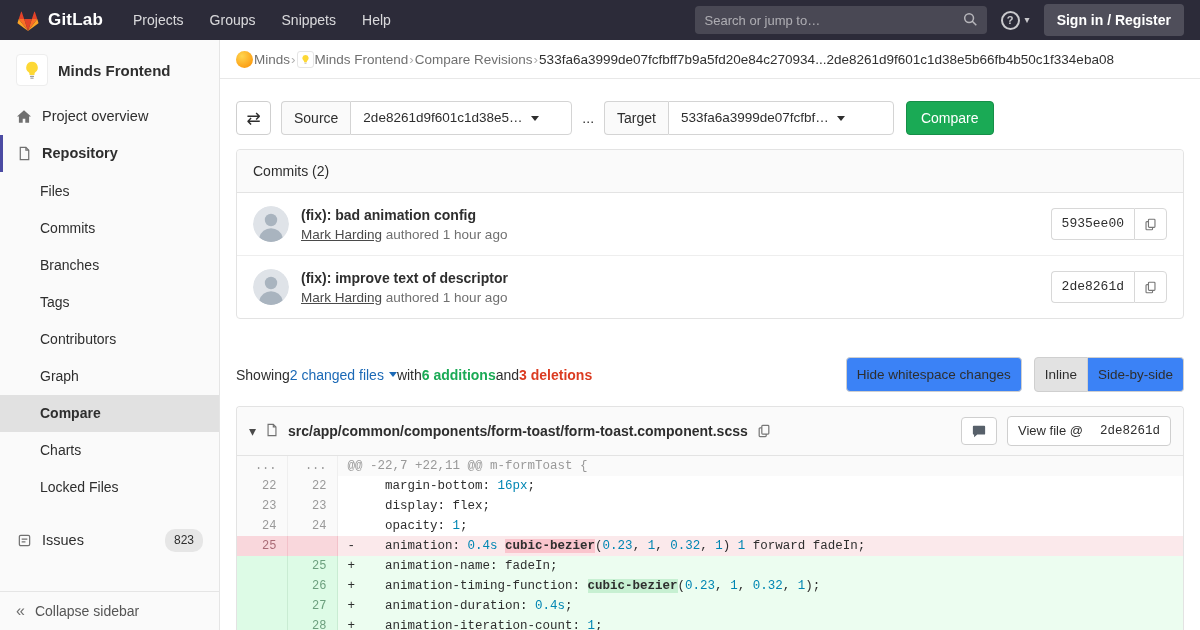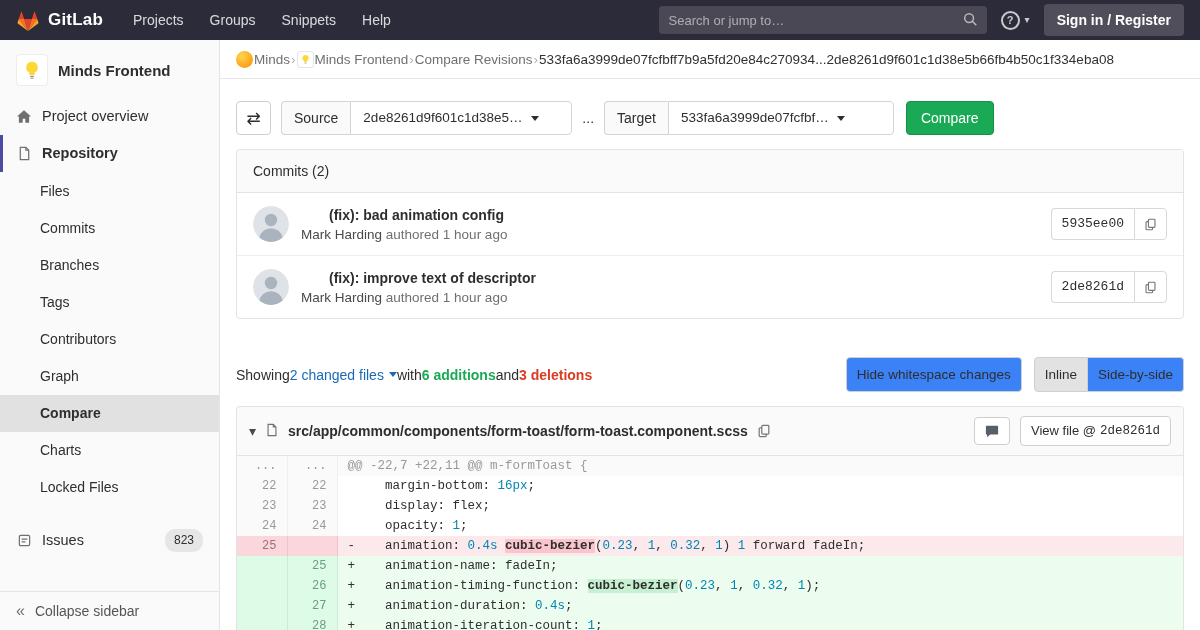--- a/index.html
+++ b/index.html
@@ -8,21 +8,21 @@
   a { text-decoration:none; color:inherit; cursor:pointer; }
   button { font-family:inherit; cursor:pointer; }
 
   
   .navbar { height:40px; background:var(--navbar-bg,#2c2b39); display:flex; align-items:center; padding:0 16px; }
   .brand { display:flex; align-items:center; gap:8px; margin-right:30px; }
   .brand-name { color:#fff; font-weight:bold; font-size:17px; letter-spacing:.2px; }
   .nav-links { display:flex; gap:26px; }
   .nav-links a { color:rgba(255,255,255,.82); font-size:14px; }
   .nav-right { margin-left:auto; display:flex; align-items:center; gap:14px; }
-  .search-box { position:relative; width:328px; }
+  .search-box { position:relative; width:292px; }
   .search-box input { width:100%; height:28px; border:none; border-radius:4px; background:rgba(255,255,255,.14); color:#fff; padding:0 32px 0 10px; font-size:13px; font-family:inherit; outline:none; }
   .search-box input::placeholder { color:rgba(255,255,255,.55); }
   .search-icon { position:absolute; right:9px; top:6px; pointer-events:none; }
   .help-menu { display:flex; align-items:center; gap:5px; color:rgba(255,255,255,.75); cursor:pointer; }
   .help-circle { width:19px; height:19px; border:2px solid rgba(255,255,255,.75); border-radius:50%; display:grid; place-items:center; font-size:11px; font-weight:bold; }
   .nav-caret { font-size:10px; line-height:1; }
   .signin-btn { background:rgba(255,255,255,.17); border:none; border-radius:4px; color:#fff; font-weight:bold; font-size:14px; padding:8px 13px; }
 
   
   .sidebar { position:absolute; top:40px; left:0; bottom:0; width:220px; background:#fafafa; border-right:1px solid #e5e5e5; }
@@ -61,23 +61,23 @@
   .dots { color:#2e2e2e; }
   .btn-green { background:var(--accent-green,#1aaa55); border:1px solid #168f48; color:#fff; padding:7px 14px; border-radius:4px; font-size:14px; margin-left:2px; line-height:18px; }
 
   
   .panel { margin-top:14px; border:1px solid #e3e3e3; border-radius:4px; }
   .panel-head { background:#fafafa; border-bottom:1px solid #e3e3e3; padding:13px 16px; font-size:14px; border-radius:4px 4px 0 0; }
   .commit-row { display:flex; align-items:center; padding:13px 16px; gap:12px; }
   .commit-row + .commit-row { border-top:1px solid #eee; }
   .avatar { width:36px; height:36px; border-radius:50%; overflow:hidden; flex:none; cursor:pointer; }
   .commit-info { flex:1; display:flex; flex-direction:column; }
-  .commit-title { font-weight:bold; font-size:14px;margin-left:28px; }
+  .commit-title { font-weight:bold; font-size:14px; }
   .commit-meta { margin-top:4px; font-size:13.5px; color:#707070; }
-  .commit-author { color:#4a4a4a; }
+  .commit-author { color:#4a4a4a;text-decoration:underline; }
   .sha-group { display:flex; }
   .sha-box { border:1px solid #d8d8d8; border-right:none; padding:6px 10px; font-family:"Liberation Mono","DejaVu Sans Mono",monospace; font-size:13px; border-radius:4px 0 0 4px; background:#fff; cursor:pointer; line-height:18px; }
   .copy-btn { border:1px solid #d8d8d8; border-radius:0 4px 4px 0; padding:6px 9px; background:#fff; display:grid; place-items:center; }
 
   
   .diff-summary-row { margin-top:38px; display:flex; align-items:center; }
   .summary-left { display:flex; align-items:flex-end; font-size:14px; }
   .files-link { color:var(--link-blue,#1b69b6); display:inline-flex; align-items:center; gap:5px; }
   .green { color:var(--accent-green,#1aaa55); font-weight:bold; }
   .red { color:var(--deletion-red,#db3b21); font-weight:bold; }
@@ -90,21 +90,21 @@
   .btn-default.active { background:#e2e2e2; }
 
   
   .diff-file { margin-top:14px; border:1px solid #e3e3e3; border-bottom:none; border-radius:4px 4px 0 0; }
   .diff-head { display:flex; align-items:center; gap:9px; padding:9px 12px; background:#fafafa; border-bottom:1px solid #e3e3e3; border-radius:4px 4px 0 0; }
   .diff-caret { color:#4a4a4a; cursor:pointer; }
   .file-path { font-weight:bold; font-size:14px; cursor:pointer; }
   .copy-path-btn { background:none; border:none; display:grid; place-items:center; padding:0; }
   .head-right { margin-left:auto; display:flex; align-items:center; gap:10px; }
   .comment-btn { border:1px solid #cfcfcf; background:#fff; border-radius:4px; padding:6px 10px; display:grid; place-items:center; }
-  .view-file-btn { border:1px solid #cfcfcf; background:#fff; border-radius:4px; padding:6px 10px; font-size:13px; display:flex; align-items:center; gap:4px; color:#2e2e2e; line-height:16px; }
+  .view-file-btn { border:1px solid #cfcfcf; background:#fff; border-radius:4px; padding:6px 10px; font-size:13px; display:flex; align-items:center; gap:17px; color:#2e2e2e; line-height:16px; }
   .view-file-btn code { font-family:"Liberation Mono","DejaVu Sans Mono",monospace; font-size:12.5px; }
 
   .diff-table { width:100%; border-collapse:collapse; font-family:"Liberation Mono","DejaVu Sans Mono",monospace; font-size:12.5px; line-height:20px; }
   .diff-table td { padding:0; height:20px; vertical-align:top; }
   .diff-table td.num { width:50px; min-width:50px; text-align:right; padding-right:10px; font-size:12px; color:#999; background:#fafafa; border-right:1px solid #efefef; cursor:pointer; }
   .diff-table td.code { padding:0 10px; white-space:pre; color:#2e2e2e; }
   .diff-table tr.hunk td { color:#999; background:#fafafa; }
   .diff-table tr.hunk td.code { background:#fafafa; }
   .diff-table tr.del td.num { background:#f9d7dc; color:#a96a75; border-right-color:#f2c2ca; }
   .diff-table tr.del td.code { background:#fbe9eb; }

